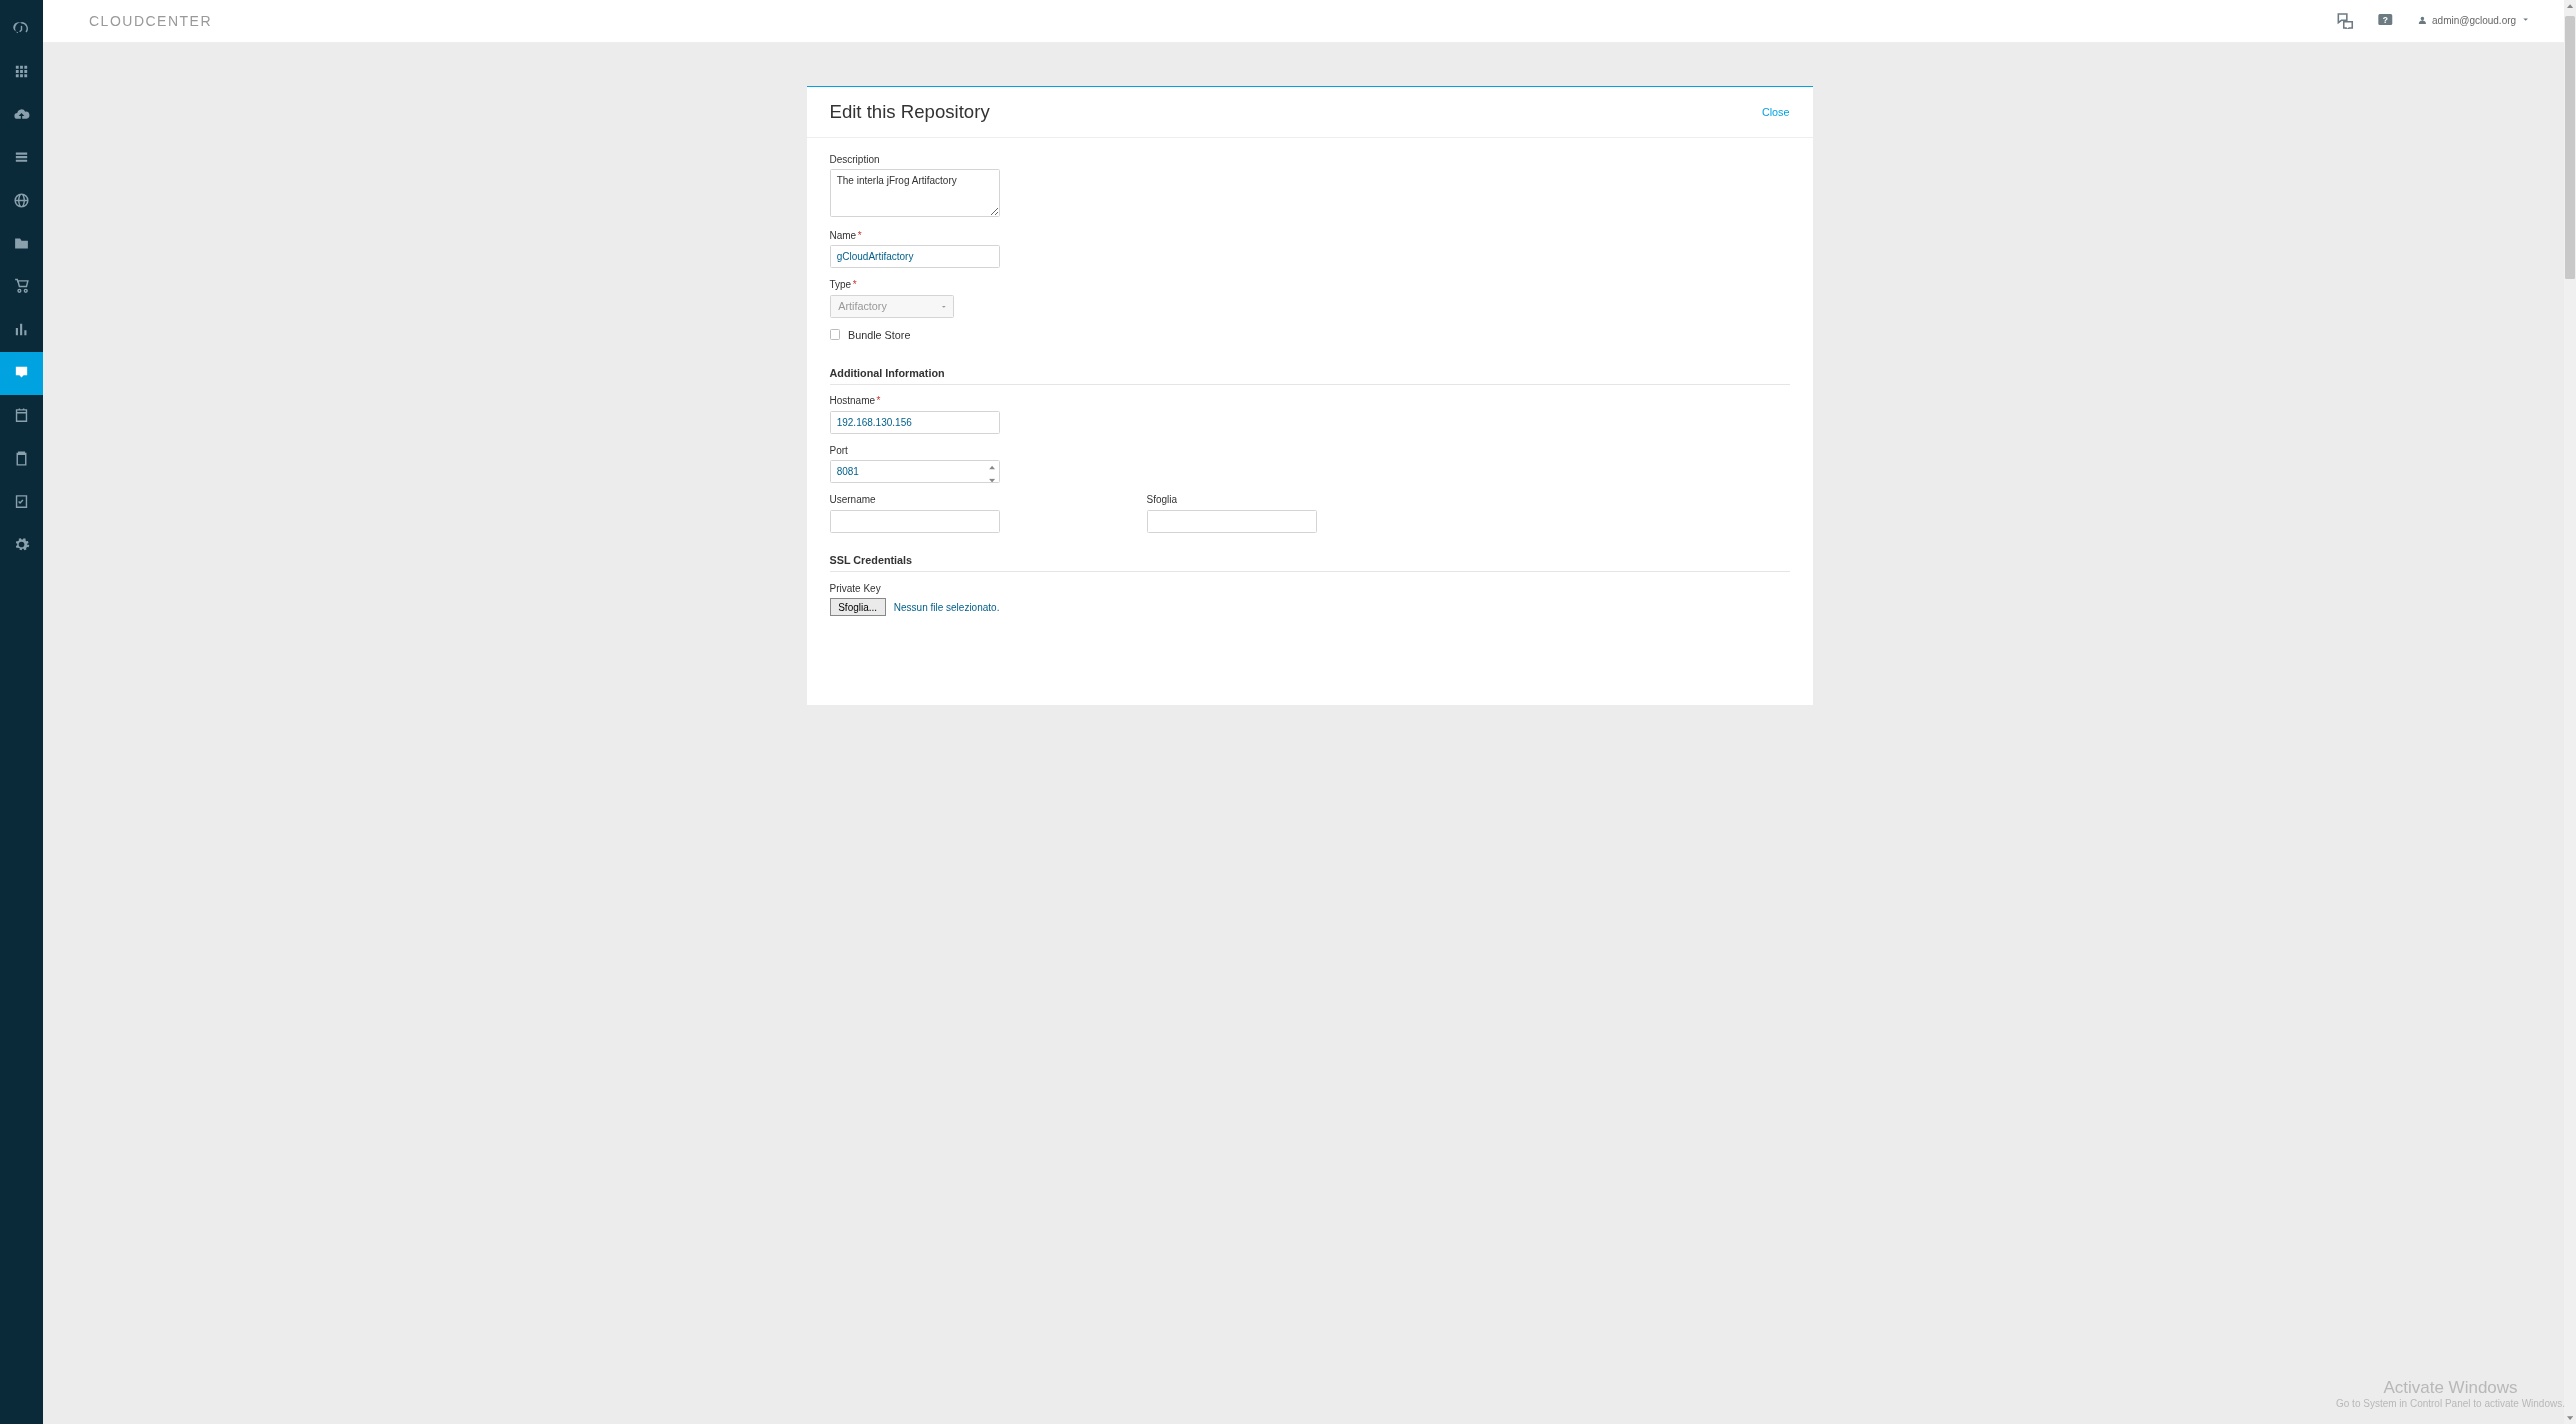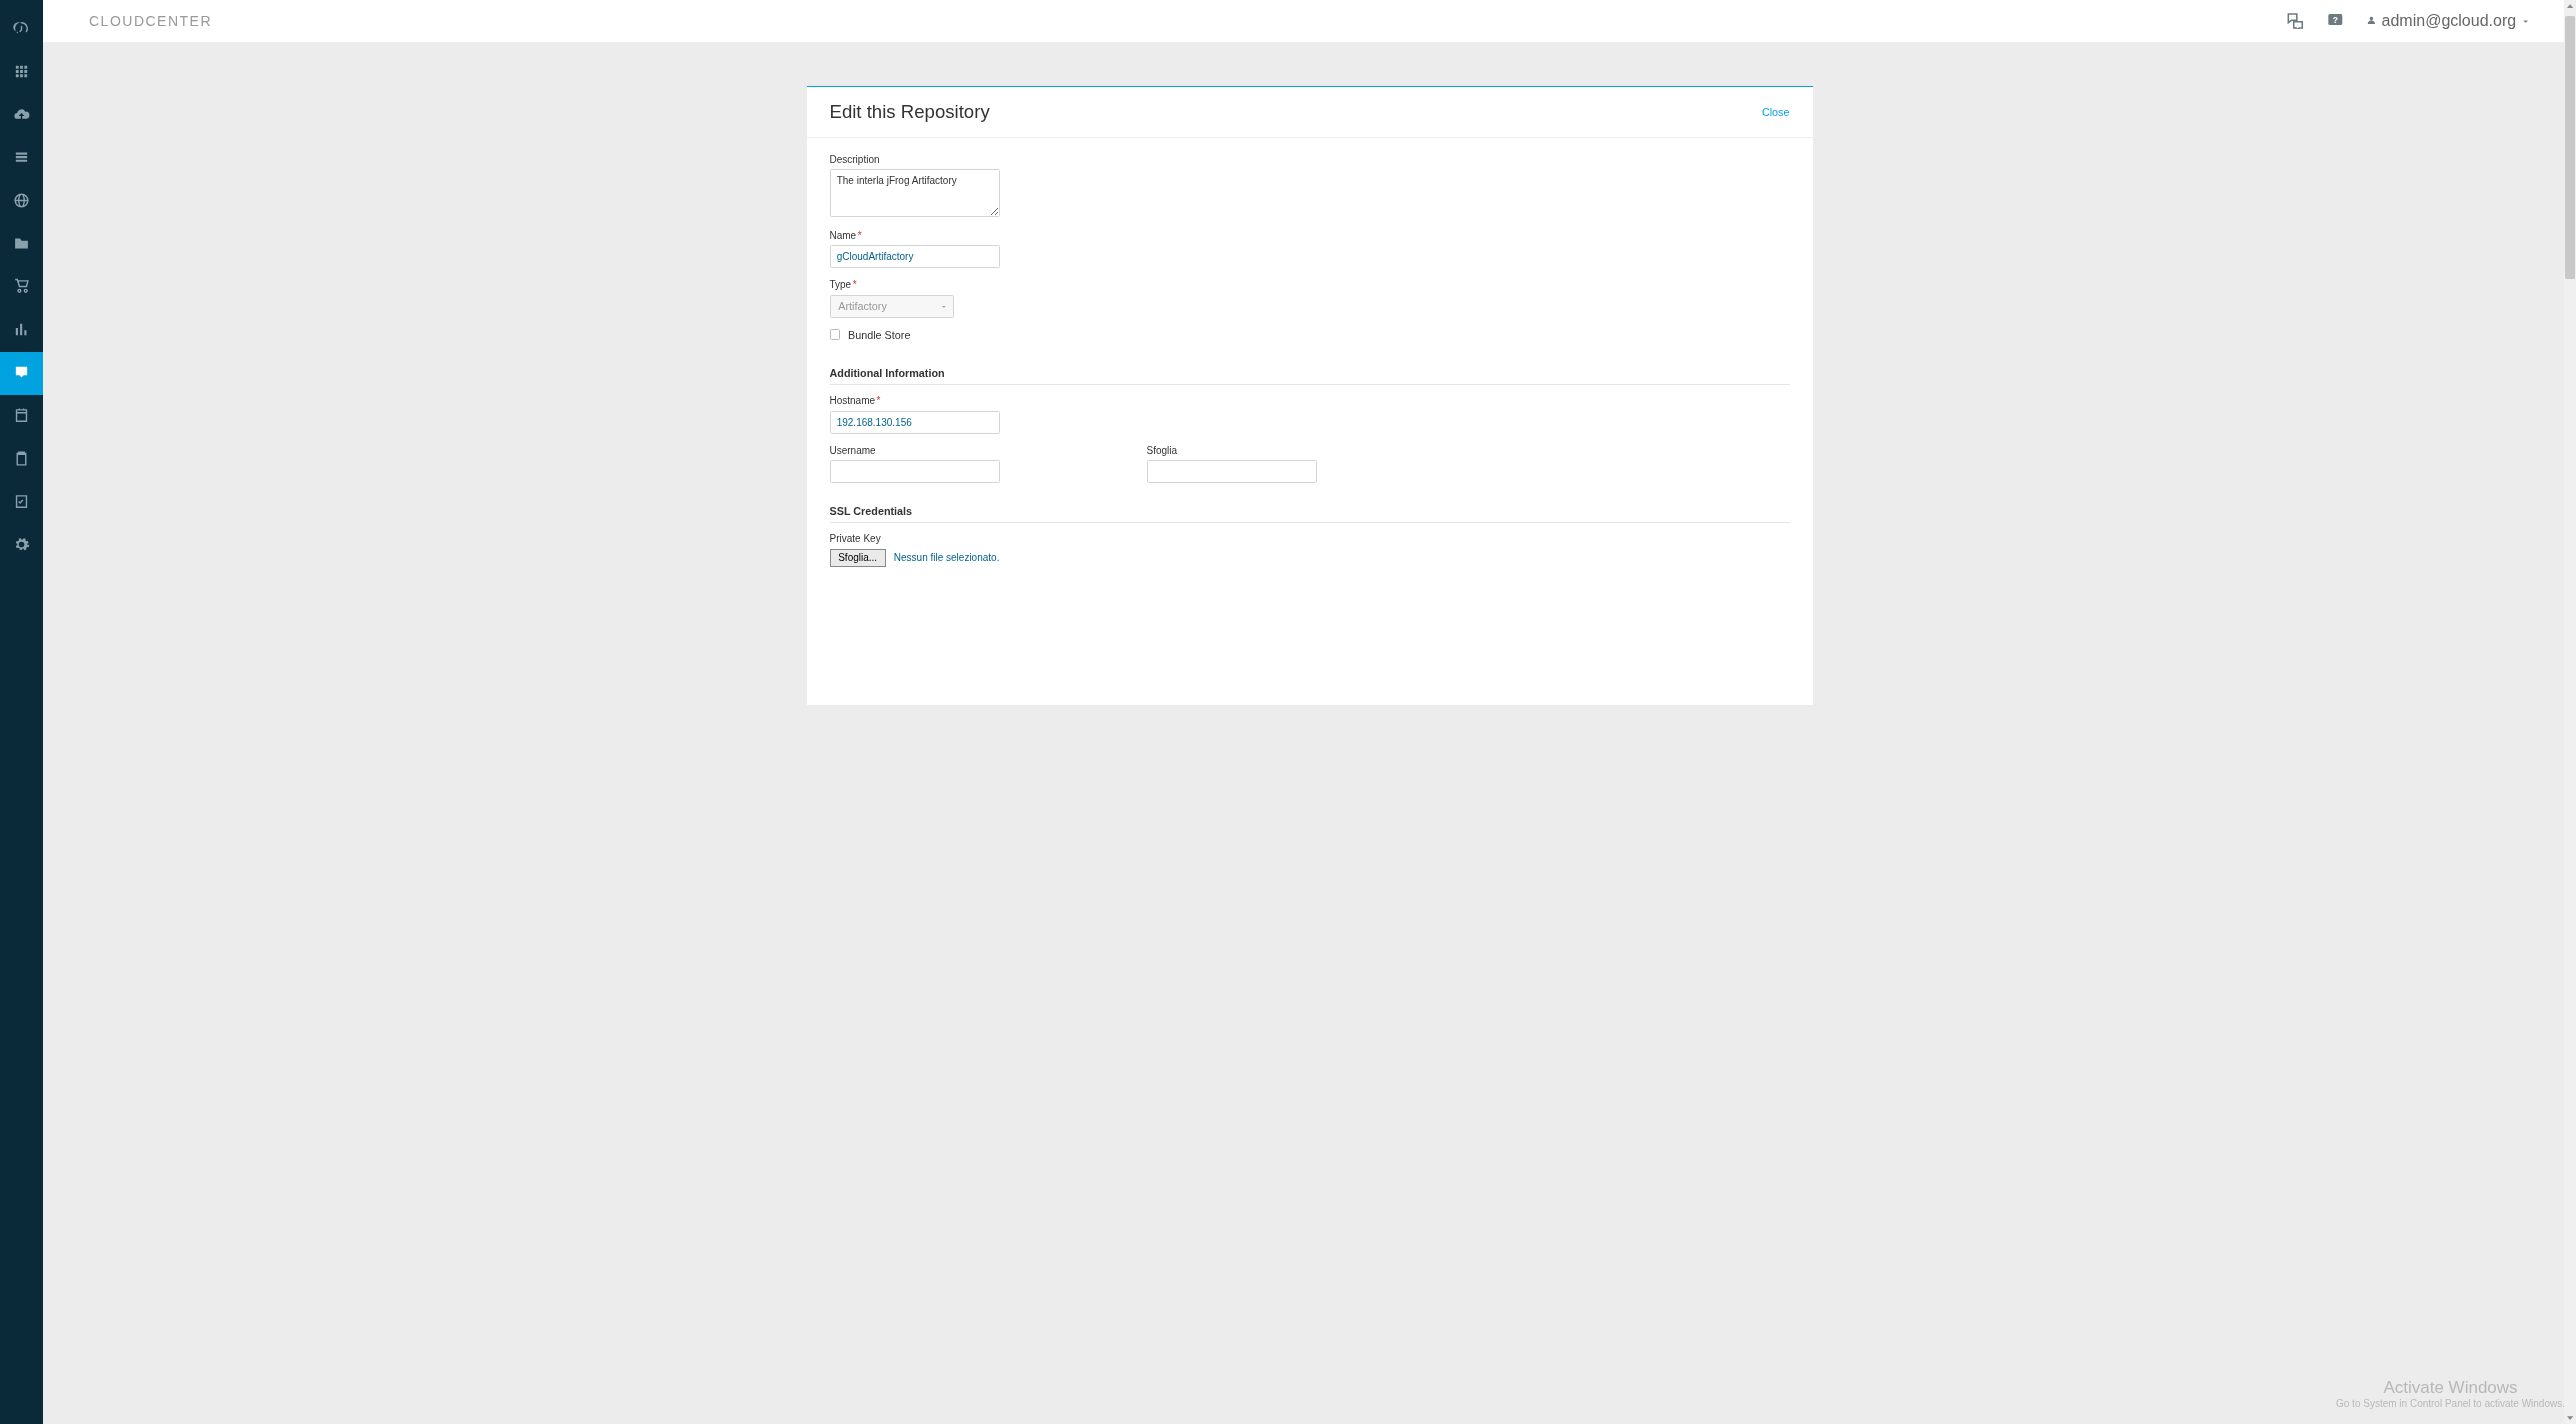--- a/index.html
+++ b/index.html
@@ -18,21 +18,21 @@
 
 .main { flex: 1; display: flex; flex-direction: column; background: #fff; overflow: hidden; }
 
 
 .header { height: 43px; display: flex; align-items: center; padding: 0 46px 0 46px; border-bottom: 0.8px solid #eee; }
 .brand { font-size: 14px; font-weight: 400; letter-spacing: 1.5px; color: #999; }
 .header-spacer { flex: 1; }
 .header-icons { display: flex; align-items: center; gap: 21.7px; }
 .header-icon { cursor: pointer; }
 .header-icon svg { width: 18.6px; height: 18.6px; fill: #6c7a82; }
-.user-area { display: flex; align-items: center; gap: 4.6px; color: #666; font-size: 16px; cursor: pointer; }
+.user-area { display: flex; align-items: center; gap: 4.6px; color: #666; font-size: 10px; cursor: pointer; }
 .user-area svg { width: 10.8px; height: 10.8px; fill: #6c7a82; }
 .user-caret svg { width: 9.3px; height: 9.3px; }
 
 
 .content-wrap { flex: 1; background: #ececec; padding: 43px 23px 0 23px; overflow: auto; position: relative; }
 .panel { background: #fff; border-top: 1.5px solid #00a3e0; max-width: 1006px; margin: 0 auto; min-height: 619px; }
 .panel-head { display: flex; align-items: center; padding: 14px 23px; border-bottom: 0.8px solid #eee; }
 .panel-title { font-size: 18.6px; font-weight: 400; color: #333; }
 .panel-head-spacer { flex: 1; }
 .close-link { color: #00a3e0; font-size: 10.8px; cursor: pointer; }
@@ -215,20 +215,34 @@
             <span>Bundle Store</span>
           </div>
 
           <div class="section-title">Additional Information</div>
 
           <div class="field">
             <label class="field-label"><span>Hostname</span><span class="req">*</span></label>
             <input class="text-input" type="text" value="192.168.130.156" style="">
           </div>
 
+          <div class="field">
+            <label class="field-label">Port</label>
+            <div class="number-wrap">
+              <input class="text-input num" type="text" value="8081" style="">
+              <div class="number-steppers">
+                <span><svg viewBox="0 0 10 6">
+                      <path d="M0 6l5-6 5 6z"></path>
+                    </svg></span>
+                <span><svg viewBox="0 0 10 6">
+                      <path d="M0 0l5 6 5-6z"></path>
+                    </svg></span>
+              </div>
+            </div>
+          </div>
 
           <div class="row">
             <div class="col">
               <div class="field">
                 <label class="field-label">Username</label>
                 <input class="text-input" type="text" value="" style="">
               </div>
             </div>
             <div class="col">
               <div class="field">

